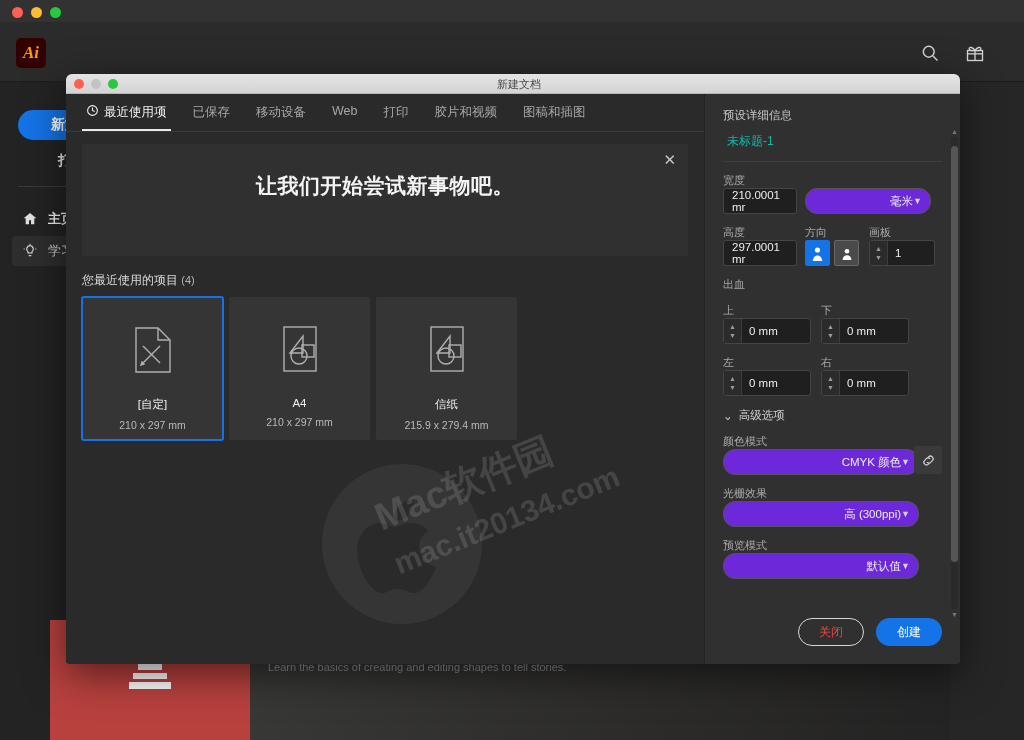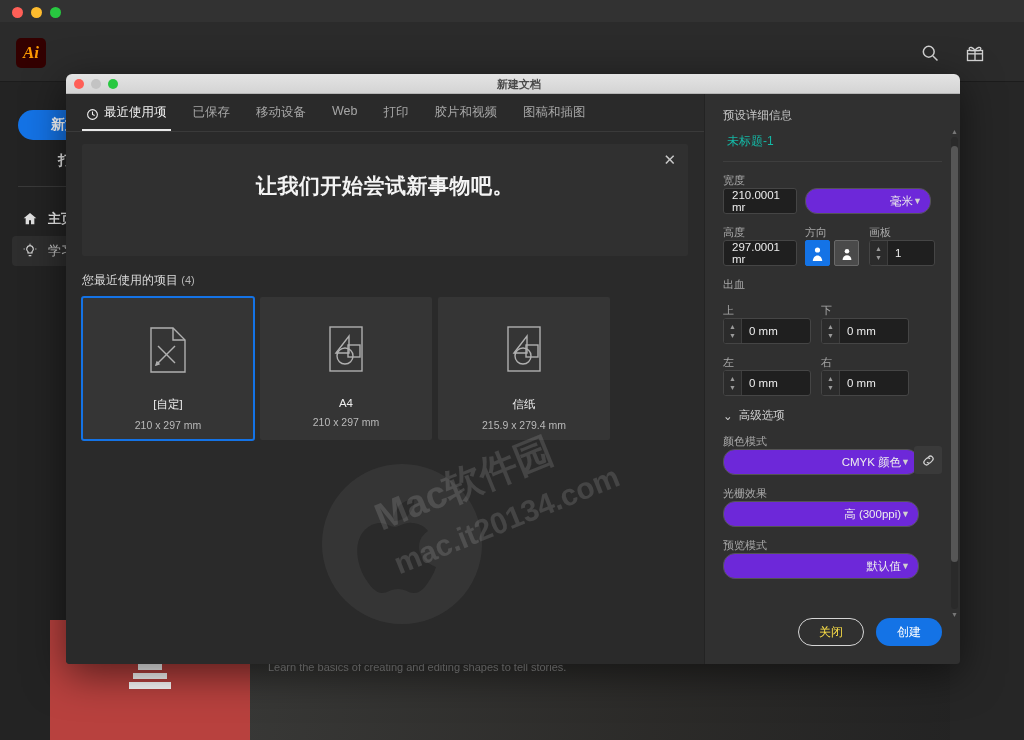--- a/index.html
+++ b/index.html
@@ -79,52 +79,52 @@
     background:#2a2a2a; border-radius:6px 6px 4px 4px;
     box-shadow:0 10px 40px rgba(0,0,0,.55);
     overflow:hidden;
   }
   .dlg-title {
     height:20px; background:linear-gradient(#e4e4e4,#d4d4d4);
     border-bottom:1px solid #b5b5b5; position:relative;
   }
   .dlg-title .t {
     position:absolute; left:12px; right:0; top:3px; text-align:center;
-    font-size:11px; color:#4a4a4a; font-weight:bold;
+    font-size:11px; color:#4a4a4a; font-weight:normal;
   }
   .dlg-traffic { position:absolute; left:8px; top:5px; display:flex; gap:7px; }
   .dlg-traffic span { width:10px; height:10px; border-radius:50%; display:block; }
   .dt-gray { background:#c3c3c3; }
 
   .dlg-body { position:absolute; left:0; top:20px; right:0; bottom:0; display:flex; }
   .dlg-left { width:638px; background:#2a2a2a; position:relative; }
   .dlg-right { width:256px; background:#303030; position:relative; border-left:1px solid #232323; }
 
   
   .tabs { height:38px; display:flex; align-items:flex-start; padding:10px 0 0 18px; gap:22px;
           border-bottom:1px solid #3a3a3a; position:relative; }
   .tab { font-size:12.5px; color:#a6a6a6; padding:0 2px 9px 2px; position:relative; white-space:nowrap;
-         display:flex; align-items:flex-end; gap:5px; }
+         display:flex; align-items:flex-start; gap:5px; }
   .tab.active { color:#f2f2f2; }
   .tab.active::after { content:""; position:absolute; left:-2px; right:-2px; bottom:-1px; height:2px; background:#e9e9e9; }
   .clock-ico { width:13px; height:13px; display:block; }
 
   
   .banner { margin:12px 16px 0 16px; height:112px; background:#303030; border-radius:2px; position:relative; }
   .banner .x { position:absolute; right:12px; top:8px; color:#c8c8c8; font-size:15px; line-height:1; }
   .banner h1 { text-align:center; color:#f4f4f4; font-size:21px; font-weight:bold; padding-top:28px; letter-spacing:.5px; }
   .banner p { text-align:center; color:#d8d8d8; font-size:12.5px; padding-top:14px; }
   .banner p a { color:#4a90e2; text-decoration:none; }
 
   .recent-label { margin:16px 0 8px 16px; color:#dcdcdc; font-size:12px; }
   .recent-label .cnt { color:#b4b4b4; font-size:11px; }
 
   .cards { display:flex; gap:6px; padding-left:16px; }
   .card {
-    width:172px; height:143px; background:#353535; border-radius:2px;
+    width:141px; height:143px; background:#353535; border-radius:2px;
     position:relative; display:flex; flex-direction:column; align-items:center;
   }
   .card.sel { outline:2px solid #1473e6; outline-offset:-1px; }
   .card .thumb { margin-top:26px; width:54px; height:54px; color:#b0b0b0; }
   .card .nm { margin-top:20px; font-size:11.5px; color:#ededed; }
   .card .dm { margin-top:7px; font-size:10.5px; color:#b9b9b9; }
 
   
   .wm-apple {
     position:absolute; left:256px; top:370px; width:160px; height:160px;
@@ -175,21 +175,21 @@
   .bleed-grid { display:grid; grid-template-columns:88px 88px; column-gap:10px; }
   .link-btn {
     position:absolute; right:18px; top:352px; width:28px; height:28px;
     background:#3a3a3a; border-radius:3px; display:flex; align-items:center;
     justify-content:center; color:#cfcfcf;
   }
   .adv { margin-top:12px; font-size:11.5px; color:#cfcfcf; display:flex; align-items:center; gap:6px; }
   .footer { position:absolute; right:18px; bottom:18px; display:flex; gap:12px; }
   .btn-close {
     width:66px; height:28px; border:1px solid #d6d6d6; border-radius:14px;
-    color:#fde047; font-size:12px; display:flex; align-items:center; justify-content:center;
+    color:#ef4444; font-size:12px; display:flex; align-items:center; justify-content:center;
   }
   .btn-create {
     width:66px; height:28px; background:#1473e6; border-radius:14px;
     color:#ffffff; font-size:12px; display:flex; align-items:center; justify-content:center;
   }
   .rp-scroll {
     position:absolute; right:2px; top:34px; width:7px; height:490px;
     display:flex; flex-direction:column; align-items:center; color:#777; font-size:7px;
   }
   .rp-scroll .track { flex:1; width:7px; background:#2a2a2a; border-radius:4px; position:relative; margin:2px 0; }

